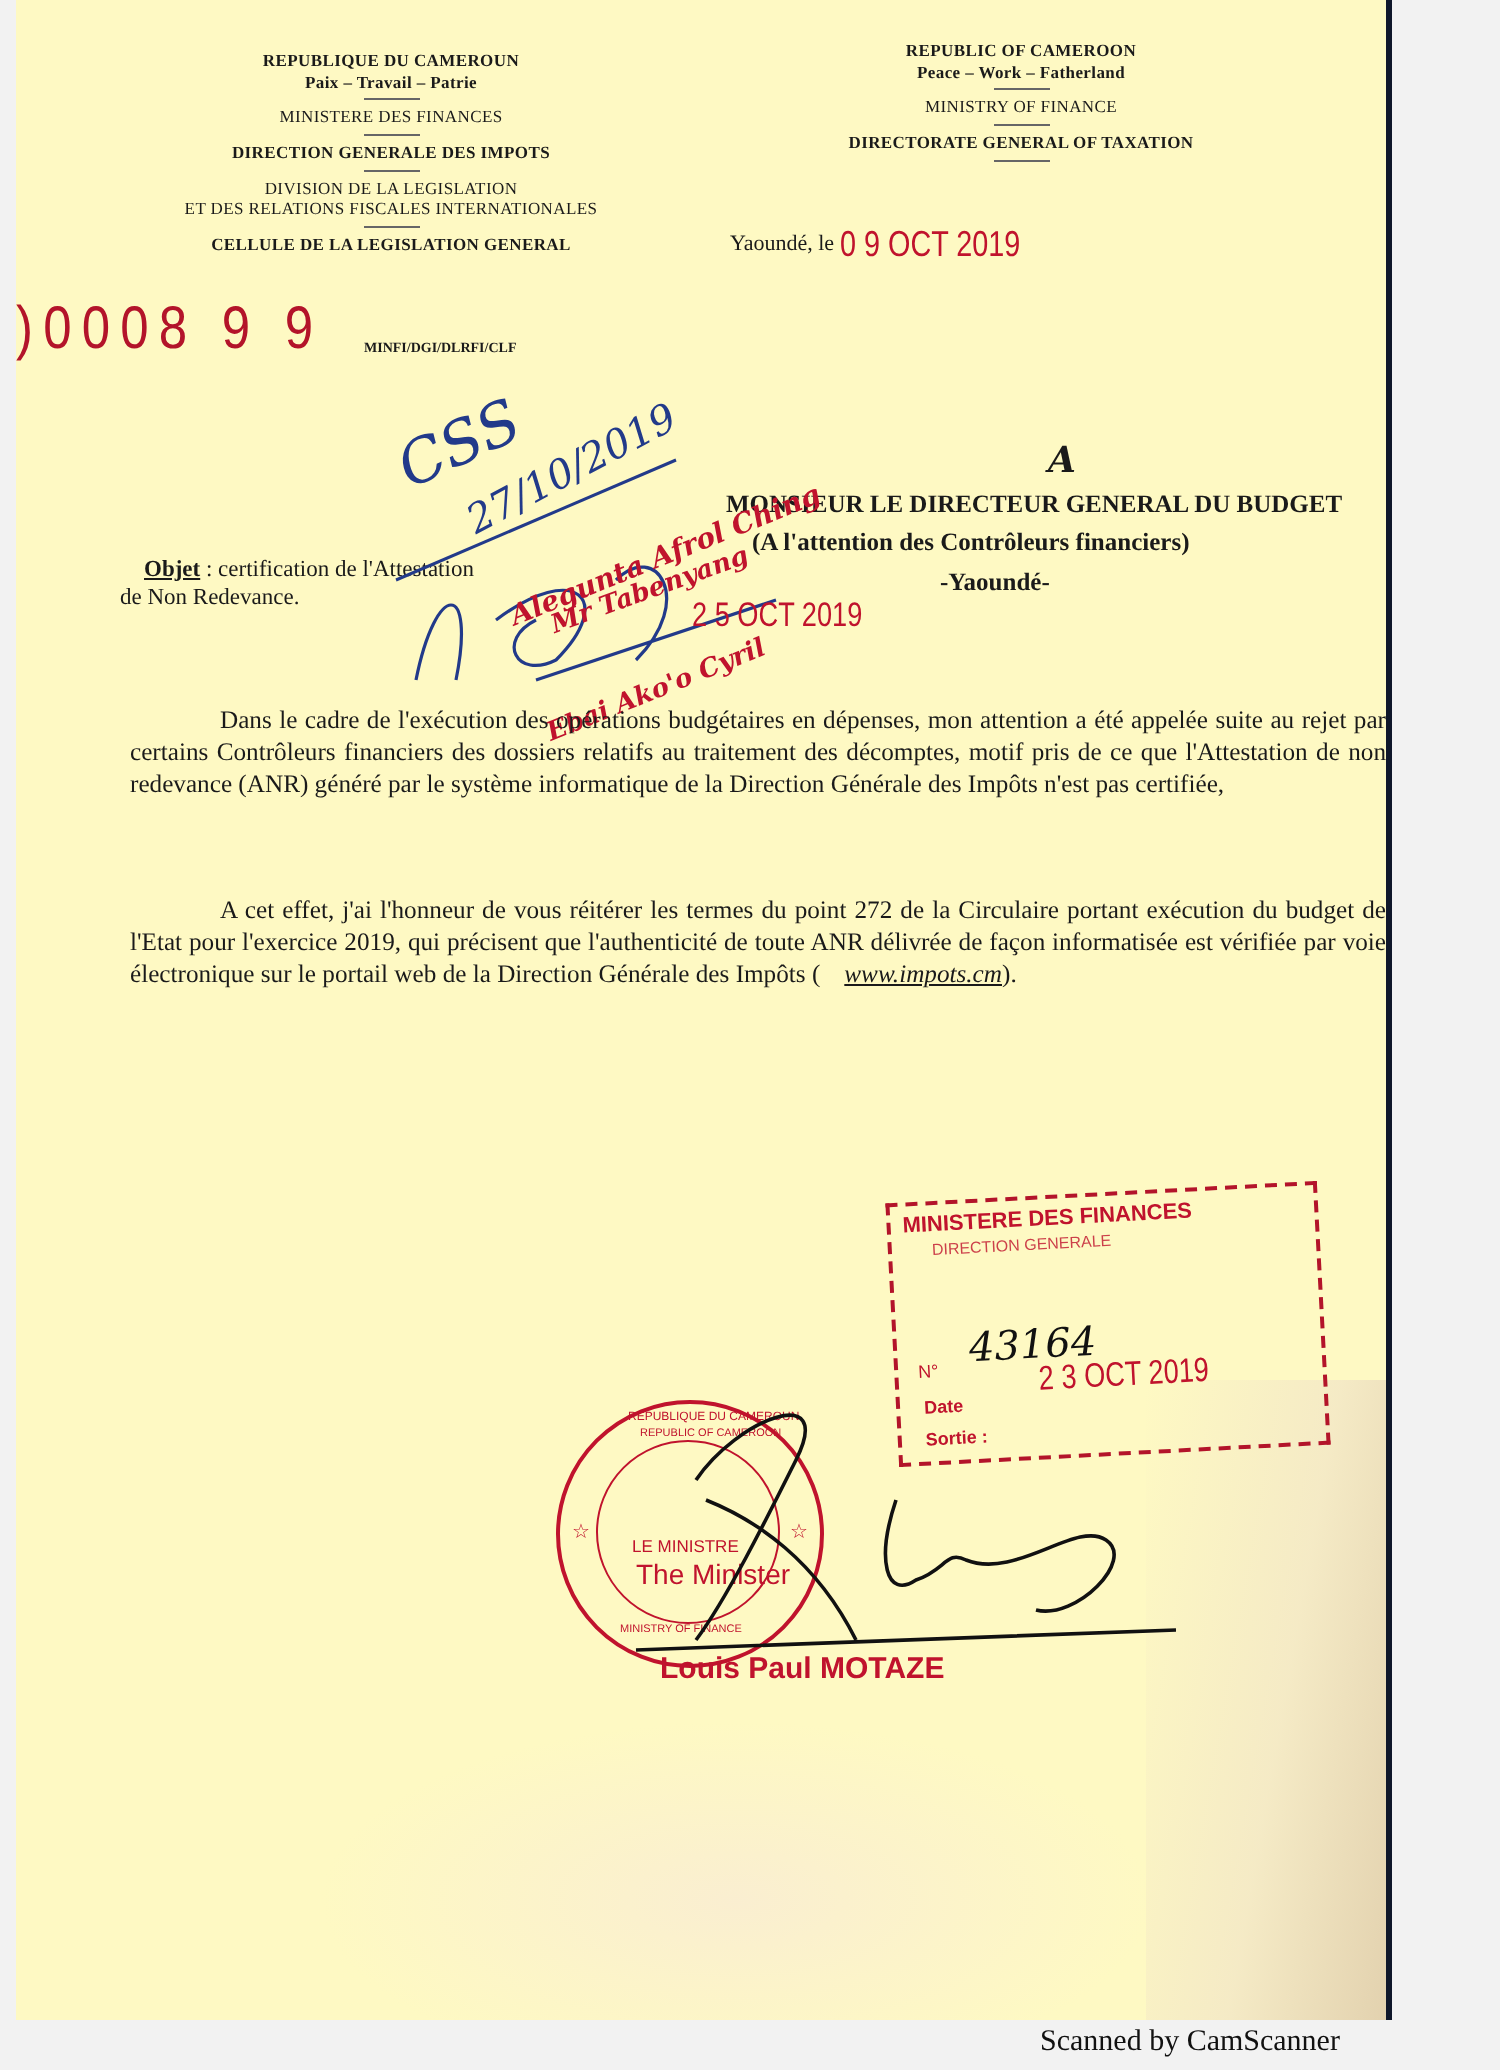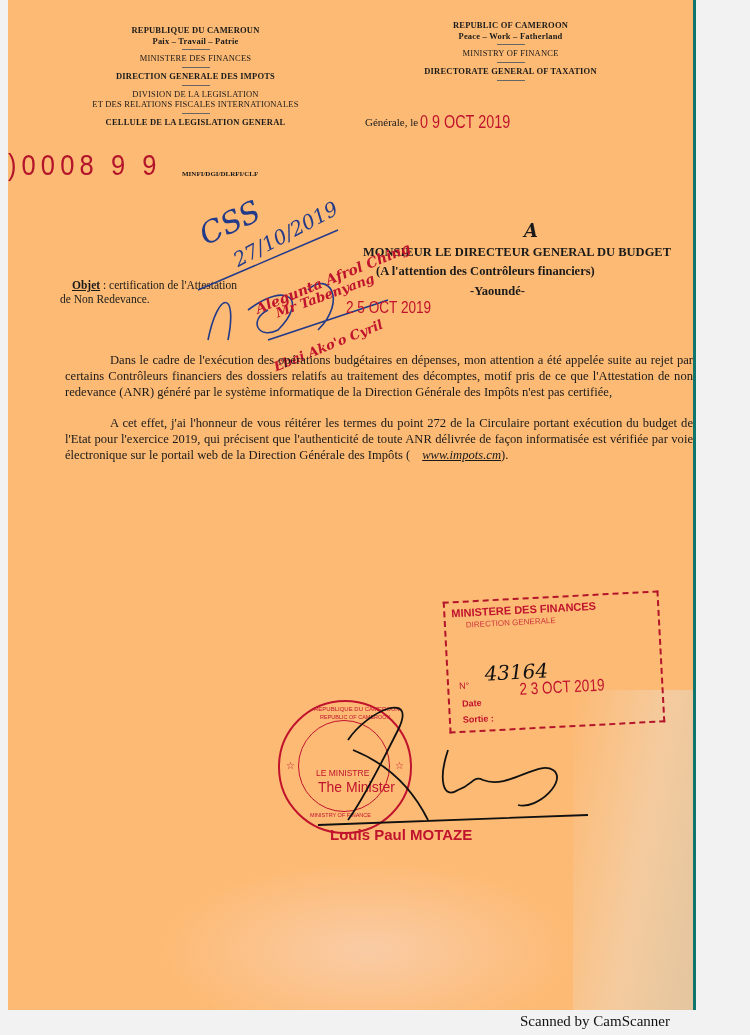--- a/index.html
+++ b/index.html
@@ -1,17 +1,17 @@
 <!DOCTYPE html>
 <html><head>
 <meta charset="utf-8">
 <style>
   html,body{margin:0;padding:0;}
   body{width:750px;height:1035px;background:#f2f2f2;position:relative;overflow:hidden;font-family:"Liberation Serif",serif;color:#1a1a1a;}
-  .page{position:absolute;left:8px;top:0;width:685px;height:1010px;background:#fdba74;border-right:3px solid #0f766e;overflow:hidden;}
+  .page{position:absolute;left:8px;top:0;width:685px;height:1010px;background:#fef9c3;border-right:3px solid #0f172a;overflow:hidden;}
   .shade{position:absolute;right:0;top:690px;width:120px;height:320px;background:linear-gradient(100deg,rgba(255,255,255,0) 0%,rgba(236,220,200,.5) 55%,rgba(220,200,170,.8) 100%);}
   .shade2{position:absolute;left:150px;top:860px;width:420px;height:150px;background:radial-gradient(ellipse at 50% 60%,rgba(245,225,225,.45),rgba(255,255,255,0) 70%);}
   .hdr{position:absolute;text-align:center;font-weight:bold;font-size:8.5px;line-height:1.25;letter-spacing:.2px;}
   .hdr .n{font-weight:normal;}
   .hdr .sep{display:block;width:28px;height:1px;background:#666;margin:3px auto;}
   .red{color:#c0132d;}
   .stampnum{position:absolute;left:0;top:148px;font-family:"Liberation Sans",sans-serif;font-size:30px;letter-spacing:6px;color:#b3142a;transform:scaleX(.85);transform-origin:left;}
   .ul{text-decoration:underline;margin-left:12px;}
   .scr{position:absolute;font-family:"DejaVu Serif",serif;font-style:italic;}
   .body{position:absolute;left:57px;width:628px;font-size:12.6px;line-height:16px;text-align:justify;}
@@ -44,21 +44,21 @@
   <div class="hdr" style="left:395px;top:20px;width:215px;">
     <div>REPUBLIC OF CAMEROON</div>
     <div>Peace – Work – Fatherland</div>
     <span class="sep"></span>
     <div class="n">MINISTRY OF FINANCE</div>
     <span class="sep"></span>
     <div>DIRECTORATE GENERAL OF TAXATION</div>
     <span class="sep"></span>
   </div>
 
-  <div style="position:absolute;left:357px;top:116px;font-size:11px;">Générale, le</div>
+  <div style="position:absolute;left:357px;top:116px;font-size:11px;">Yaoundé, le</div>
   <div class="red" style="position:absolute;left:412px;top:112px;font-family:'Liberation Sans',sans-serif;font-size:18px;transform:scaleX(.8);transform-origin:left;">0 9 OCT 2019</div>
 
   <div class="stampnum">)0008 9 9</div>
   <div style="position:absolute;left:174px;top:170px;font-size:7px;font-weight:bold;">MINFI/DGI/DLRFI/CLF</div>
 
   <div class="scr" style="left:516px;top:220px;font-size:18px;font-weight:bold;">A</div>
 
   <div style="position:absolute;left:355px;top:245px;font-size:12.5px;font-weight:bold;">MONSIEUR LE DIRECTEUR  GENERAL DU BUDGET</div>
   <div style="position:absolute;left:368px;top:264px;font-size:12.5px;font-weight:bold;">(A l'attention des Contrôleurs financiers)</div>
   <div style="position:absolute;left:462px;top:284px;font-size:12.5px;font-weight:bold;">-Yaoundé-</div>
@@ -75,21 +75,21 @@
     <path d="M20 150 C30 100 50 100 40 150 M60 120 C100 90 120 110 90 140 C70 150 60 130 80 120 M120 100 C140 80 160 110 130 140 M80 150 L200 110" stroke="#223a8a" stroke-width="1.6" fill="none"></path>
   </svg>
   <div class="hand red" style="left:242px;top:270px;font-size:14px;font-weight:bold;transform:rotate(-22deg);color:#c0132d;">Alegunta Afrol Ching</div>
   <div class="hand red" style="left:265px;top:288px;font-size:13px;font-weight:bold;transform:rotate(-20deg);color:#c0132d;">Mr Tabenyang</div>
   <div class="red" style="position:absolute;left:338px;top:298px;font-family:'Liberation Sans',sans-serif;font-size:17px;transform:scaleX(.8);transform-origin:left;">2 5 OCT 2019</div>
   <div class="hand red" style="left:262px;top:338px;font-size:13px;font-weight:bold;transform:rotate(-22deg);color:#c0132d;">Ebai Ako'o Cyril</div>
 
   <div class="body" style="top:352px;">
       <p>Dans le cadre de l'exécution des opérations budgétaires en dépenses, mon attention a été appelée suite au rejet par certains Contrôleurs financiers des dossiers relatifs au traitement des décomptes, motif pris de ce que l'Attestation de non redevance (ANR) généré par le système informatique de la Direction Générale des Impôts n'est pas certifiée,</p>
     </div>
-  <div class="body" style="top:415px;">
+  <div class="body" style="top:447px;">
     <p><span>A cet effet, j'ai l'honneur de vous réitérer les termes du point 272 de la Circulaire portant exécution du budget de l'Etat pour l'exercice 2019, qui précisent que l'authenticité de toute ANR délivrée de façon informatisée est vérifiée par voie électronique sur le portail web de la Direction Générale des Impôts (</span><span class="ul" style="font-style:italic;">www.impots.cm</span><span>).</span></p>
   </div>
 
   <div class="dash" style="left:438px;top:596px;width:212px;height:128px;transform:rotate(-3deg);">
     <div class="red" style="position:absolute;left:6px;top:4px;font-family:'Liberation Sans',sans-serif;font-size:11px;font-weight:bold;">MINISTERE DES FINANCES</div>
     <div class="red" style="position:absolute;left:20px;top:18px;font-family:'Liberation Sans',sans-serif;font-size:8px;opacity:.8;">DIRECTION GENERALE</div>
     <div class="red" style="position:absolute;left:10px;top:78px;font-family:'Liberation Sans',sans-serif;font-size:9px;">N°</div>
     <div class="hand" style="left:36px;top:60px;font-size:20px;color:#111;">43164</div>
     <div class="red" style="position:absolute;left:12px;top:96px;font-family:'Liberation Sans',sans-serif;font-size:9px;font-weight:bold;">Date</div>
     <div class="red" style="position:absolute;left:70px;top:80px;font-family:'Liberation Sans',sans-serif;font-size:17px;transform:scaleX(.8);transform-origin:left;">2 3 OCT 2019</div>

